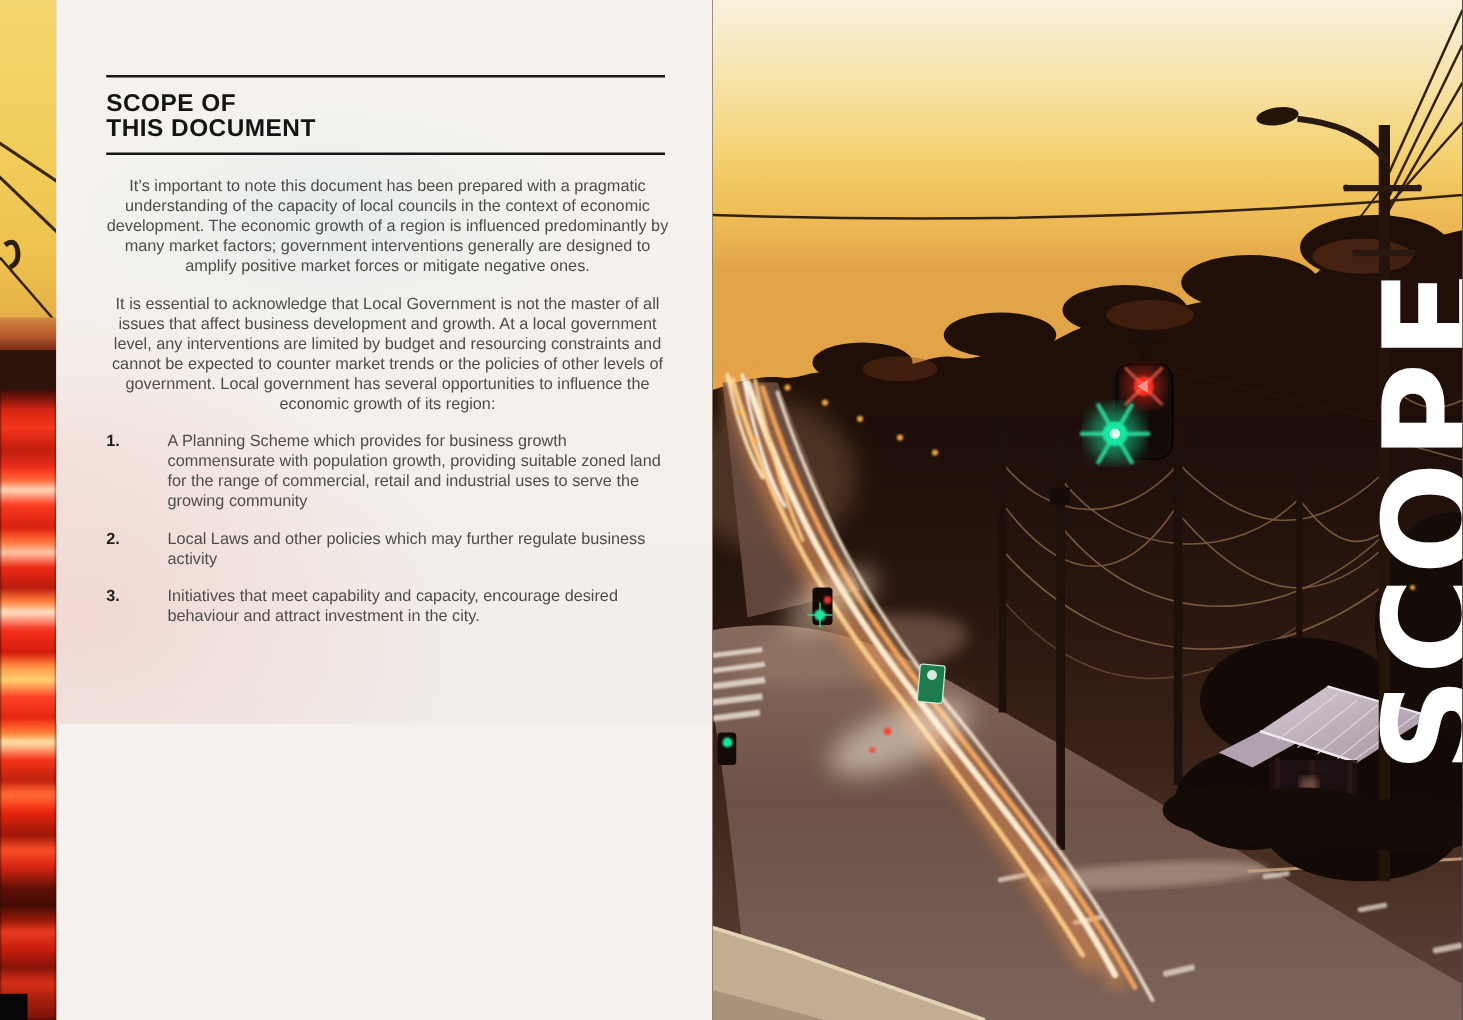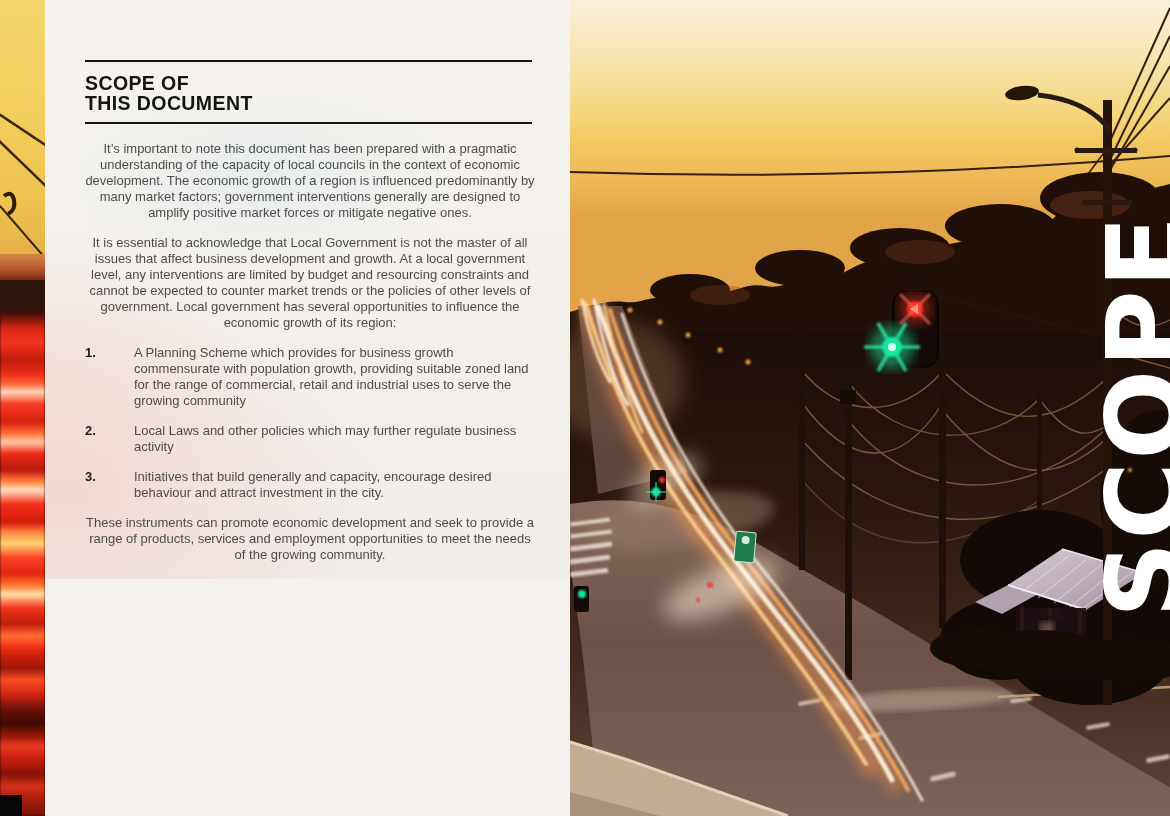--- a/index.html
+++ b/index.html
@@ -80,24 +80,23 @@
       <li>
         <span class="num">1.</span>
         <span class="li-text">A Planning Scheme which provides for business growth commensurate with population growth, providing suitable zoned land for the range of commercial, retail and industrial uses to serve the growing community</span>
       </li>
       <li>
         <span class="num">2.</span>
         <span class="li-text">Local Laws and other policies which may further regulate business activity</span>
       </li>
       <li>
         <span class="num">3.</span>
-        <span class="li-text">Initiatives that build generally and capacity, encourage desired behaviour and attract investment in the city.</span>
+        <span class="li-text">Initiatives that meet capability and capacity, encourage desired behaviour and attract investment in the city.</span>
       </li>
     </ol>
-    <p>These instruments can promote economic development and seek to provide a range of products, services and employment opportunities to meet the needs of the growing community.</p>
   </div>
 
   <div class="photo">
     <svg width="600" height="816" viewBox="0 0 600 816" preserveAspectRatio="none">
       <defs>
         <linearGradient id="skyGrad" x1="0" y1="0" x2="0" y2="1">
           <stop offset="0" stop-color="#f9f1dd"></stop>
             <stop offset=".18" stop-color="#f7e3ab"></stop>
           <stop offset=".32" stop-color="#f5d67e"></stop>
             <stop offset=".42" stop-color="#f2c75f"></stop>

